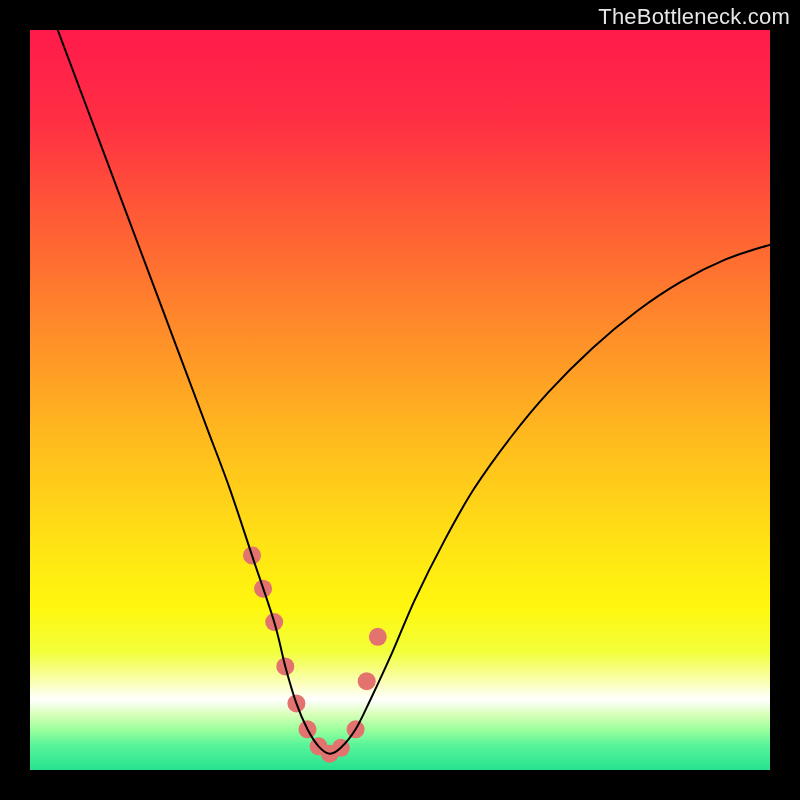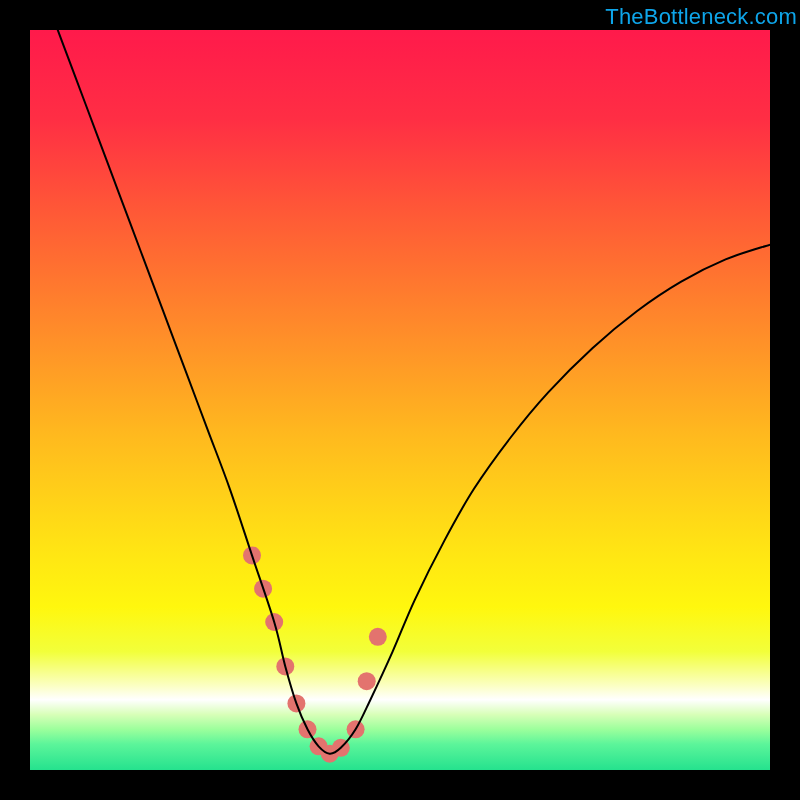--- a/index.html
+++ b/index.html
@@ -13,22 +13,22 @@
   }
   .stage {
     position: relative;
     width: 800px;
     height: 800px;
     background: #000;
   }
   .watermark {
     position: absolute;
     top: 4px;
-    right: 3px;
-    color: #0ea5e9;
+    right: 10px;
+    color: #e5e5e5;
     font-size: 22px;
     font-weight: 500;
     letter-spacing: 0.2px;
     z-index: 30;
   }
   svg {
     position: absolute;
     top: 0;
     left: 0;
   }

